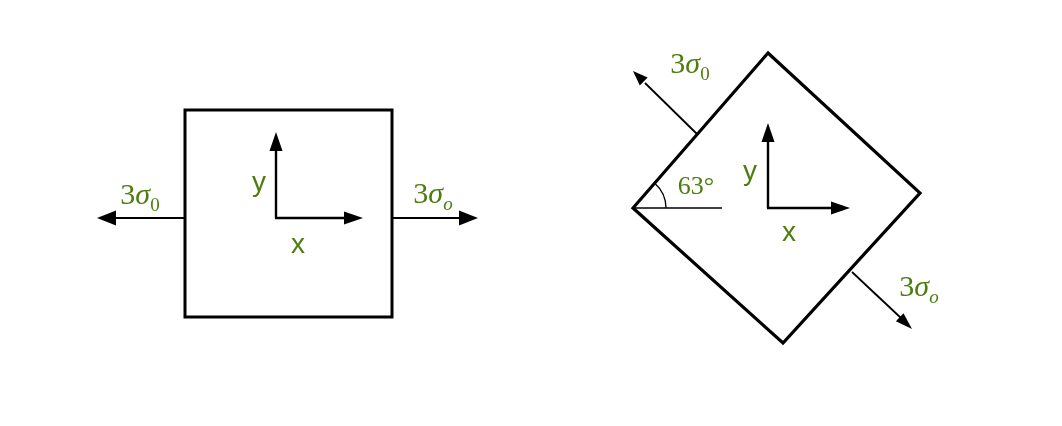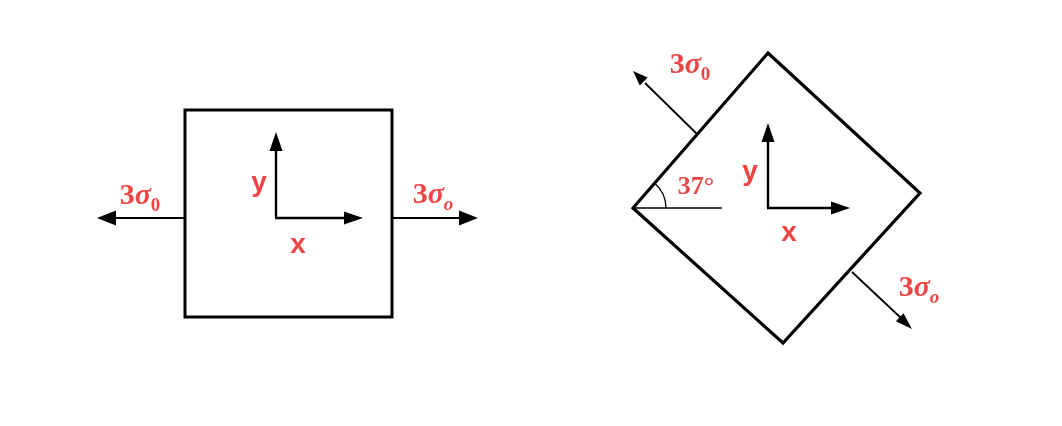--- a/index.html
+++ b/index.html
@@ -8,24 +8,23 @@
     width: 1062px;
     height: 426px;
     background: #ffffff;
     overflow: hidden;
     font-family: "Liberation Sans", sans-serif;
   }
   .canvas svg { position: absolute; left: 0; top: 0; }
   .label {
     position: absolute;
     transform: translate(-50%, -50%);
-    color: #ef4444;
+    color: #4d7c0f;
     white-space: nowrap;
     line-height: 1;
-    font-weight: bold;
   }
   .load-label {
     font-family: "Liberation Serif", serif;
     font-size: 30px;
   }
   .load-label .sym {
     font-style: italic;
     font-family: "Liberation Serif", serif;
   }
   .load-label sub {
@@ -93,17 +92,17 @@
   </div>
   <div class="label axis-label" style="left:259px; top:182px;">y</div>
   <div class="label axis-label" style="left:298px; top:244px;">x</div>
 
   <div class="label load-label" style="left:690px; top:63px;">
     <span class="coef">3</span><span class="sym">σ</span><sub>0</sub>
   </div>
   <div class="label load-label" style="left:919px; top:286px;">
     <span class="coef">3</span><span class="sym">σ</span><sub class="sub-italic">o</sub>
   </div>
-  <div class="label angle-label" style="left:696px; top:186px;">37°</div>
+  <div class="label angle-label" style="left:696px; top:186px;">63°</div>
   <div class="label axis-label" style="left:750px; top:171px;">y</div>
   <div class="label axis-label" style="left:789px; top:232px;">x</div>
 
 </div>
 
 </body></html>

